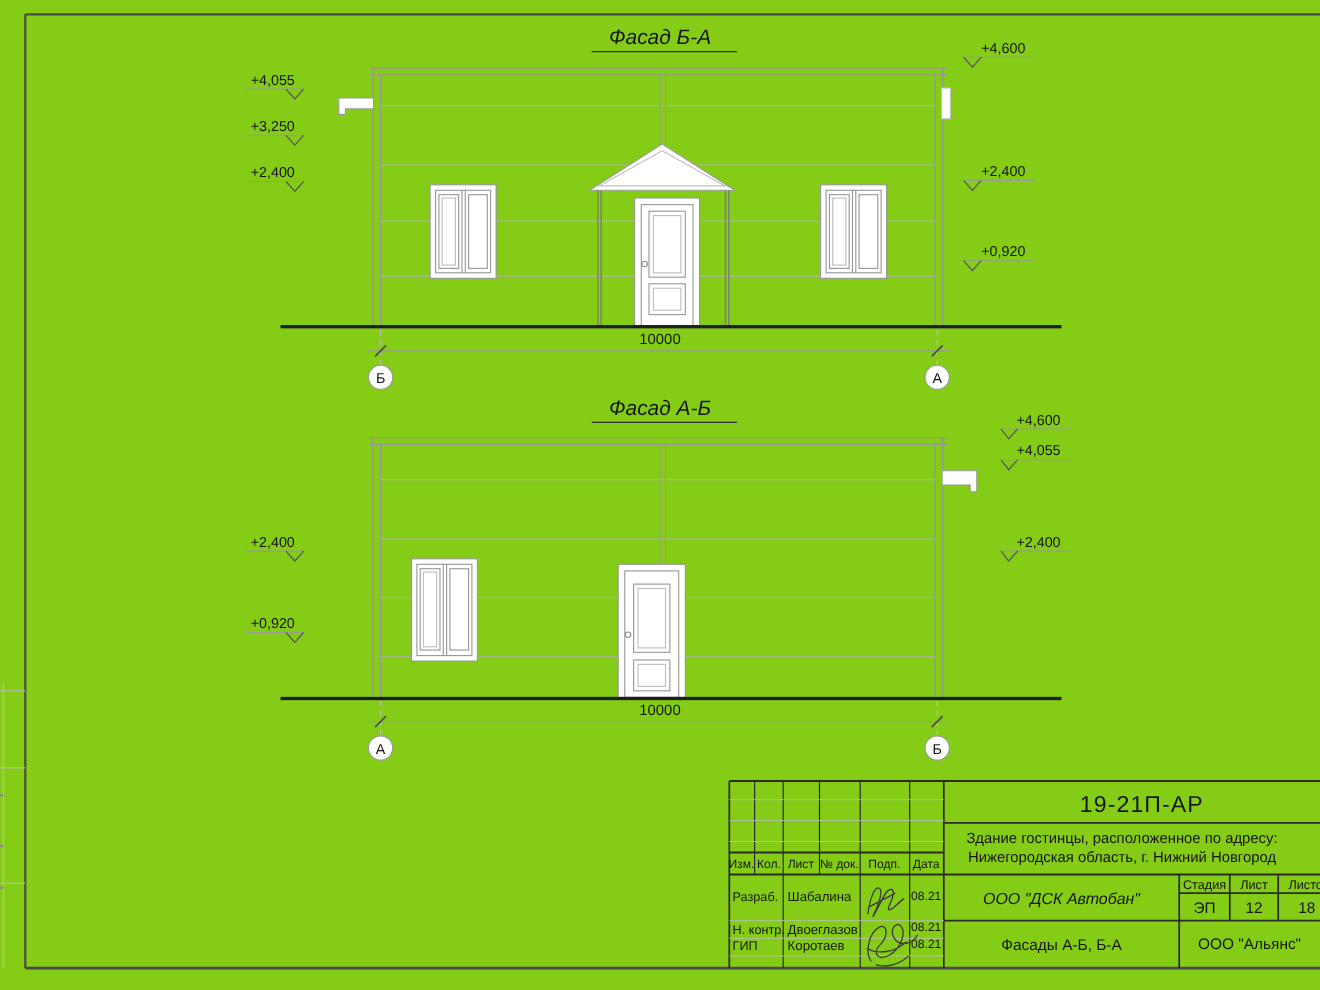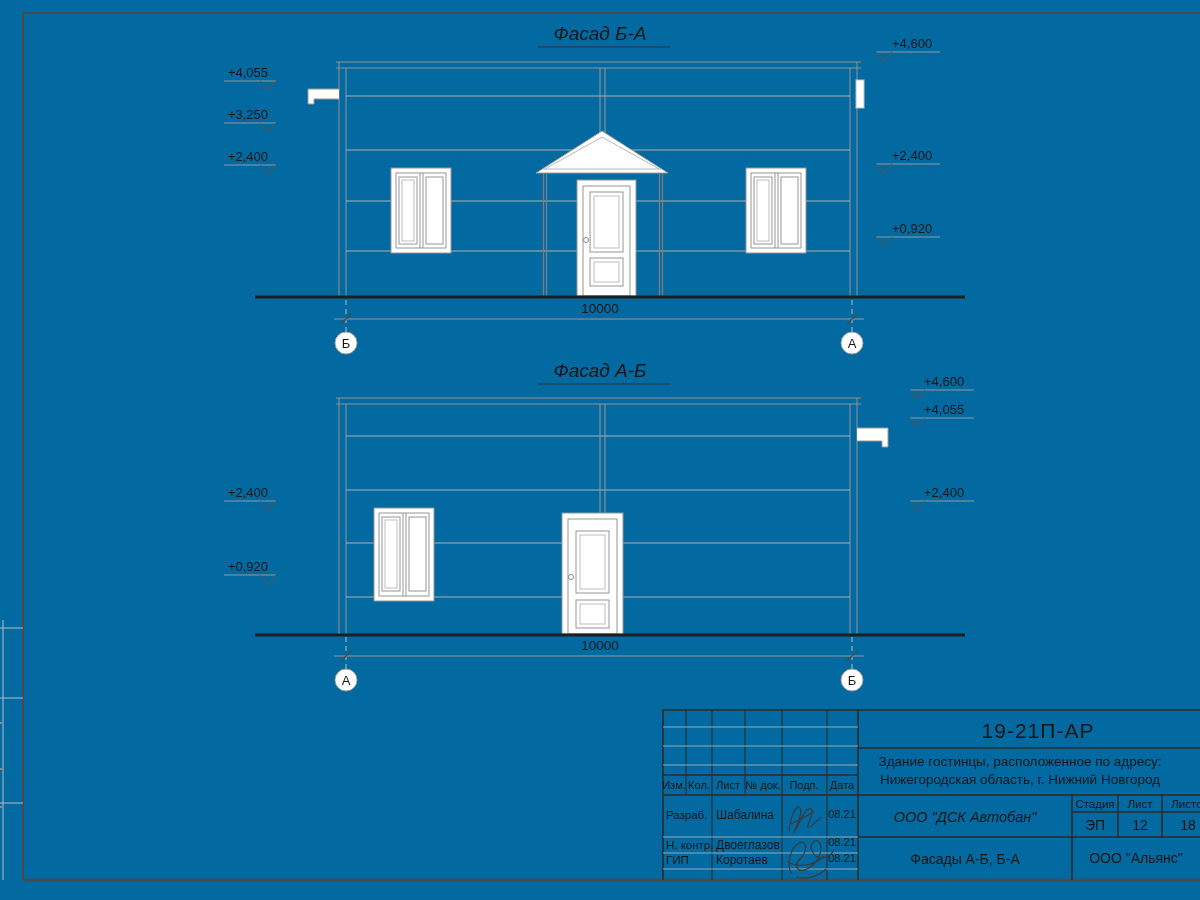--- a/index.html
+++ b/index.html
@@ -1,16 +1,16 @@
 <!DOCTYPE html>
 <html><head>
 <meta charset="utf-8">
 <style>
   html,body{margin:0;padding:0;background:#ffffff;}
-  #page{position:relative;width:1200px;height:900px;background:#0369a1;overflow:hidden;
+  #page{position:relative;width:1200px;height:900px;background:#84cc16;overflow:hidden;
         font-family:"Liberation Sans",sans-serif;}
   svg{position:absolute;left:0;top:0;}
   svg text{fill:#161616;}
   .t-dim{font-size:13.5px;}
   .t-elev{font-size:13px;}
   .t-axis{font-size:13px;}
   .t-ftitle{font-size:19px;font-style:italic;}
   .t-hdr{font-size:11px;}
   .t-role{font-size:11.5px;}
   .t-name{font-size:12px;}

